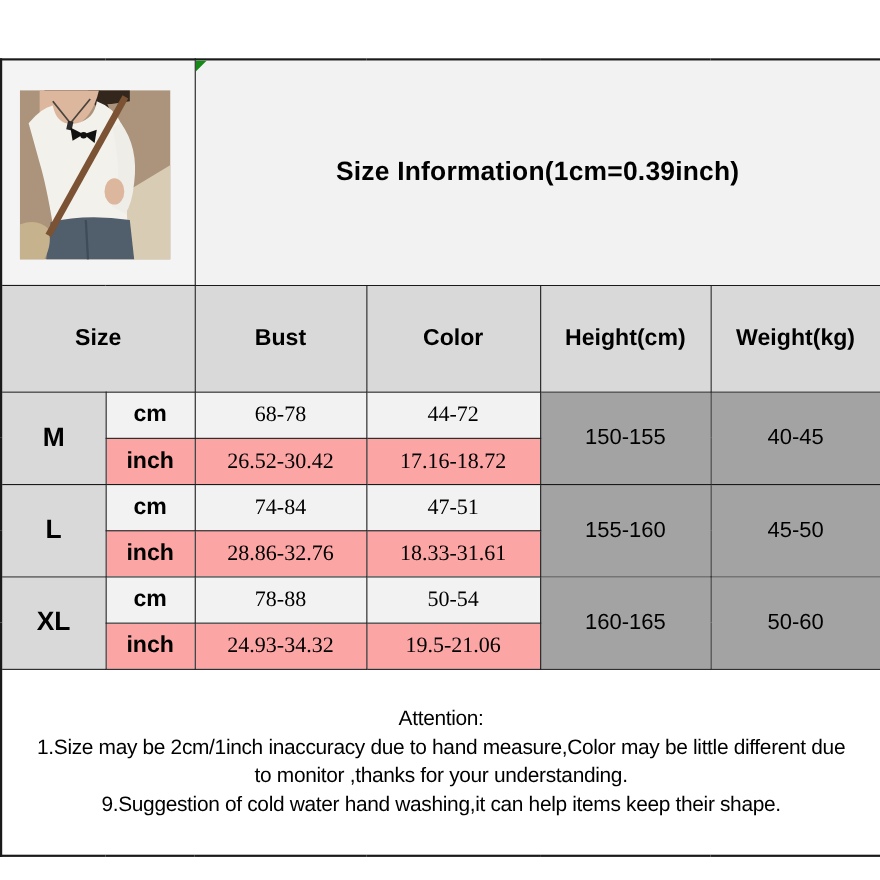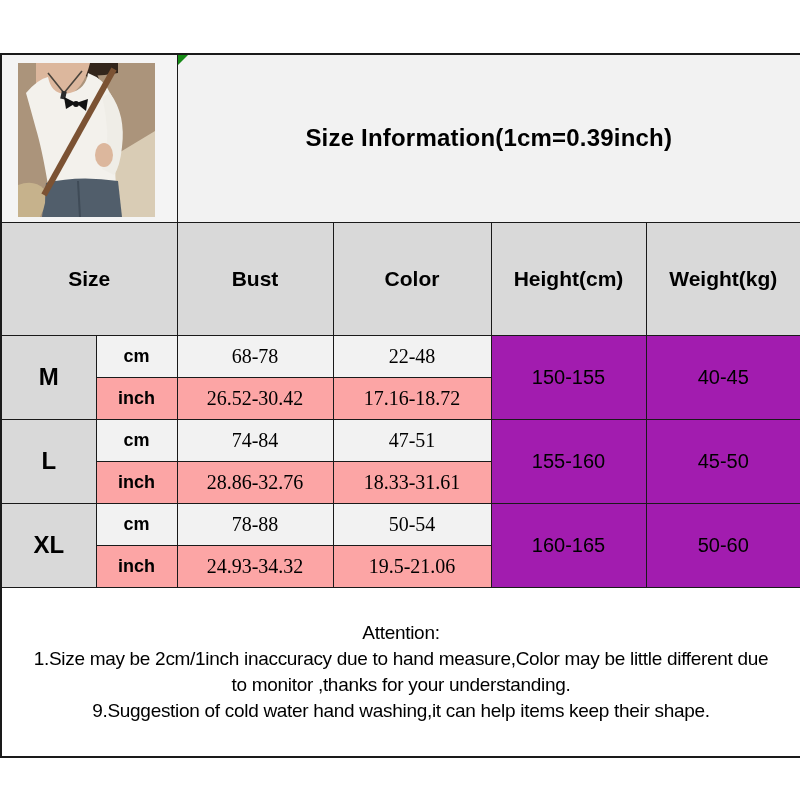--- a/index.html
+++ b/index.html
@@ -23,22 +23,22 @@
     table-layout: fixed;
     border: 2px solid #1a1a1a;
   }
   table.size-table td {
     border: 1px solid #1a1a1a;
     text-align: center;
     vertical-align: middle;
     overflow: hidden;
   }
 
-  tr.title-row   { height: 168px; }
-  tr.header-row  { height: 113px; }
+  tr.title-row   { height: 205px; }
+  tr.header-row  { height: 97px; }
   tr.data-row    { height: 42px; }
   tr.attention-row { height: 170px; margin-top: 31px; }
 
   td.photo-cell {
     background: #f4f4f4;
     padding: 0;
   }
   .photo-frame {
     display: block;
     margin: 4px auto 0 16px;
@@ -65,33 +65,33 @@
     background: #d9d9d9;
     font-size: 21px;
     font-weight: bold;
   }
   td.size-label {
     background: #d9d9d9;
     font-size: 24px;
     font-weight: bold;
   }
   td.unit-cell {
-    font-size: 18px;
+    font-size: 21px;
     font-weight: bold;
     margin-top: 32px;
   }
   td.value-cell {
     font-size: 20px;
     font-weight: normal;
     font-family: Liberation Serif, serif;
   }
   td.cm-fill   { background: #f2f2f2; }
   td.inch-fill { background: #fca5a5; }
   td.merged-cell {
-    background: #a21caf;
+    background: #a3a3a3;
     font-size: 20px;
   }
 
   td.attention-cell {
     background: #ffffff;
     text-align: left;
     vertical-align: top;
     padding: 3px 5px;
     font-size: 19px;
     line-height: 26px;
@@ -158,21 +158,21 @@
       <td class="header-cell">Bust</td>
       <td class="header-cell">Color</td>
       <td class="header-cell">Height(cm)</td>
       <td class="header-cell">Weight(kg)</td>
     </tr>
 
     <tr class="data-row">
       <td rowspan="2" class="size-label">M</td>
       <td class="unit-cell cm-fill">cm</td>
       <td class="value-cell cm-fill">68-78</td>
-      <td class="value-cell cm-fill">22-48</td>
+      <td class="value-cell cm-fill">44-72</td>
       <td rowspan="2" class="merged-cell">150-155</td>
       <td rowspan="2" class="merged-cell">40-45</td>
     </tr>
     <tr class="data-row">
       <td class="unit-cell inch-fill">inch</td>
       <td class="value-cell inch-fill">26.52-30.42</td>
       <td class="value-cell inch-fill">17.16-18.72</td>
     </tr>
 
     <tr class="data-row">

